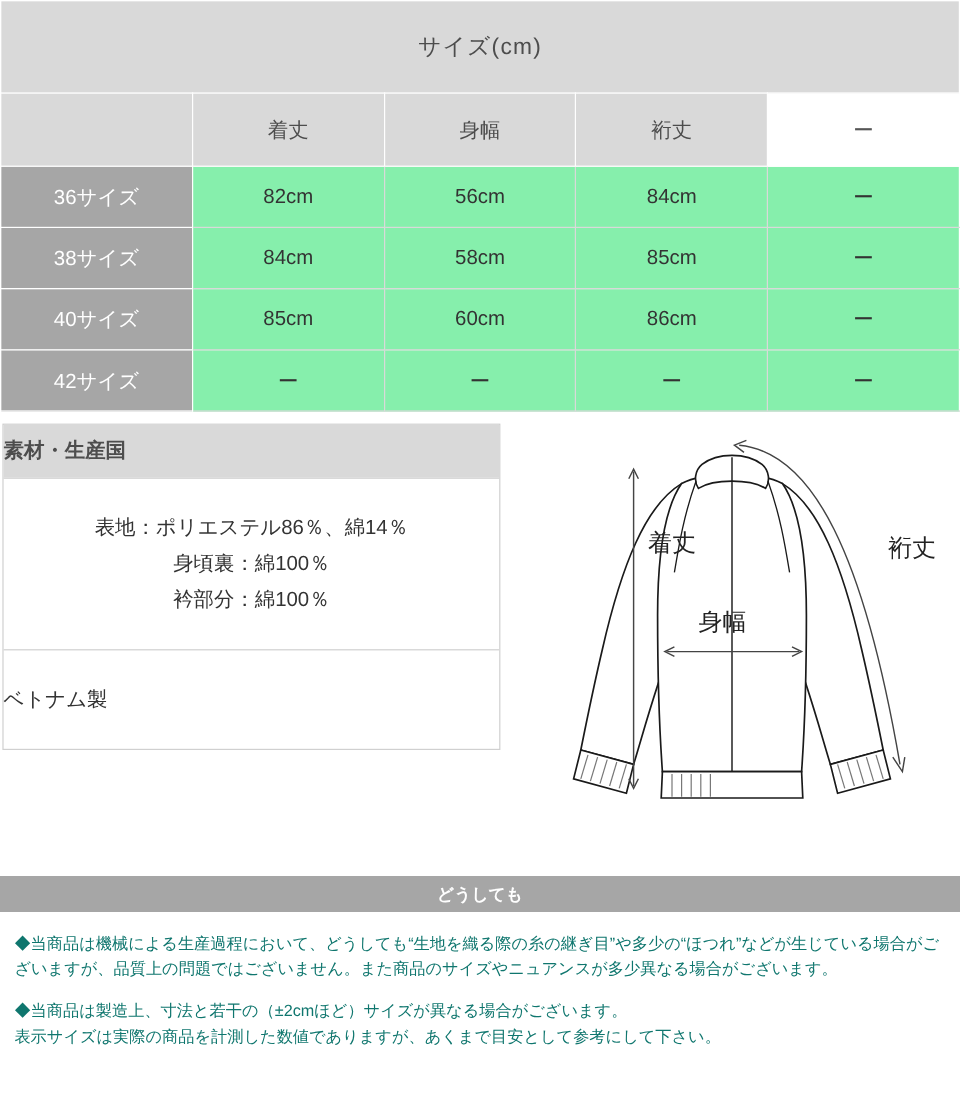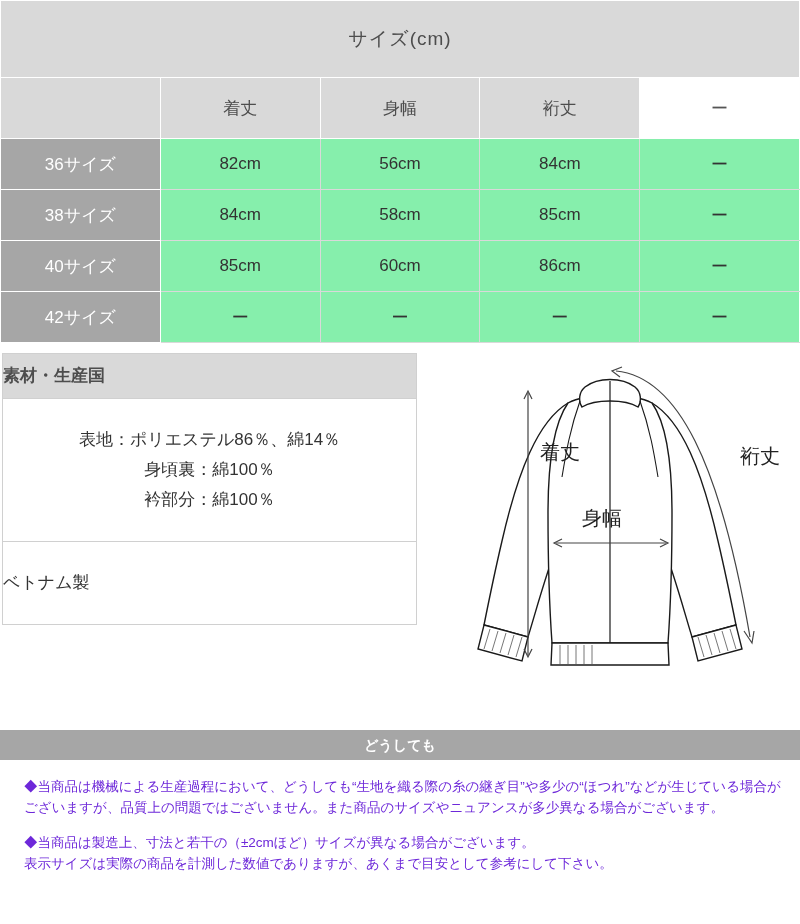--- a/index.html
+++ b/index.html
@@ -137,24 +137,24 @@
     height: 30px;
     line-height: 30px;
     text-align: center;
     font-size: 14px;
     font-weight: bold;
   }
   .notes-body {
     padding: 16px 8px 0 8px;
   }
   .notes-body p {
-    margin: 0 0 14px 16px;
+    margin: 0 0 14px 4px;
     font-size: 13.5px;
     line-height: 21px;
-    color: #6d28d9;
+    color: #0f766e;
   }
 </style>
 </head>
 <body>
 
 <div class="page">
 
   <table class="size-table">
     <tbody>
       <tr>

